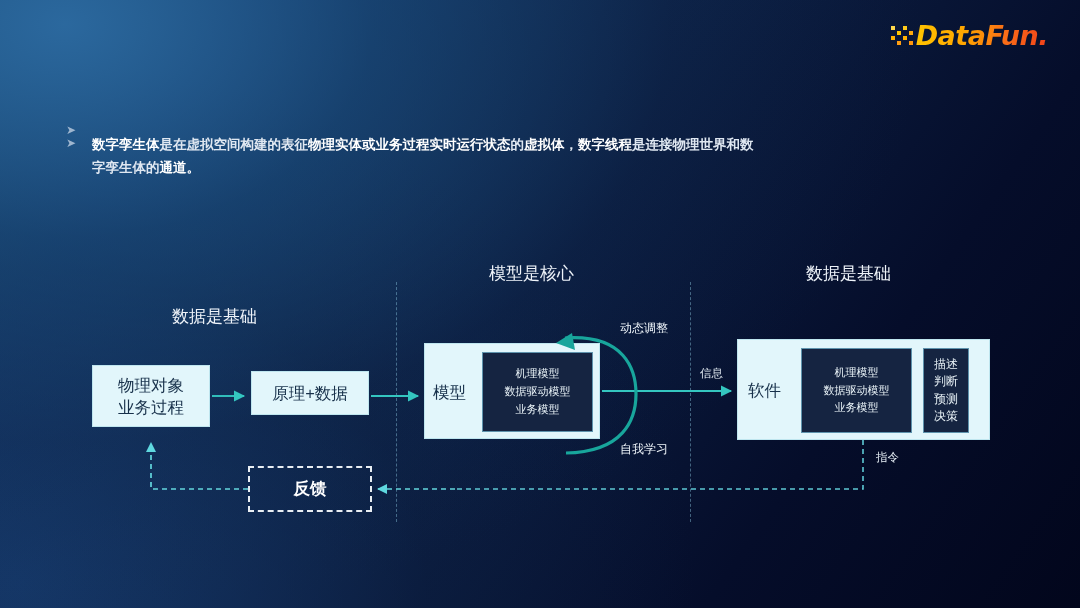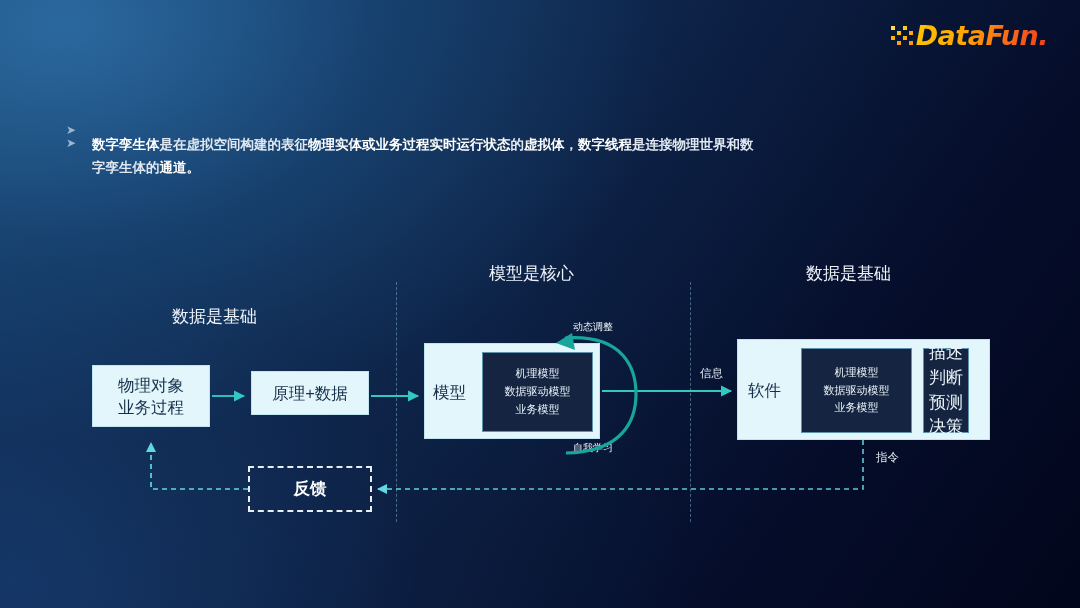--- a/index.html
+++ b/index.html
@@ -127,21 +127,21 @@
     border: 1px solid #5e93ad;
     color: #e8f2f7;
     box-sizing: border-box;
     display: flex;
     flex-direction: column;
     align-items: center;
     justify-content: center;
     text-align: center;
   }
   .dbox .l { font-size: 11px; line-height: 1.62; white-space: nowrap; }
-  .dbox.small .l { font-size: 17px; line-height: 1.45; }
+  .dbox.small .l { font-size: 12px; line-height: 1.45; }
 
   .side-label {
     position: absolute;
     font-size: 16.5px;
     color: #17304a;
     white-space: nowrap;
   }
 
   .dashbox {
     position: absolute;
@@ -155,23 +155,24 @@
   }
 
   .arrow-label {
     position: absolute;
     font-size: 11.5px;
     color: #e6eef5;
     white-space: nowrap;
   }
   .loop-label {
     position: absolute;
-    font-size: 10px;
+    font-size: 12px;
     color: #eef4f9;
     white-space: nowrap;
+    margin-left: 47px;
   }
 
   svg.overlay {
     position: absolute;
     left: 0; top: 0;
     width: 1080px; height: 608px;
     pointer-events: none;
   }
 </style>
 </head>

